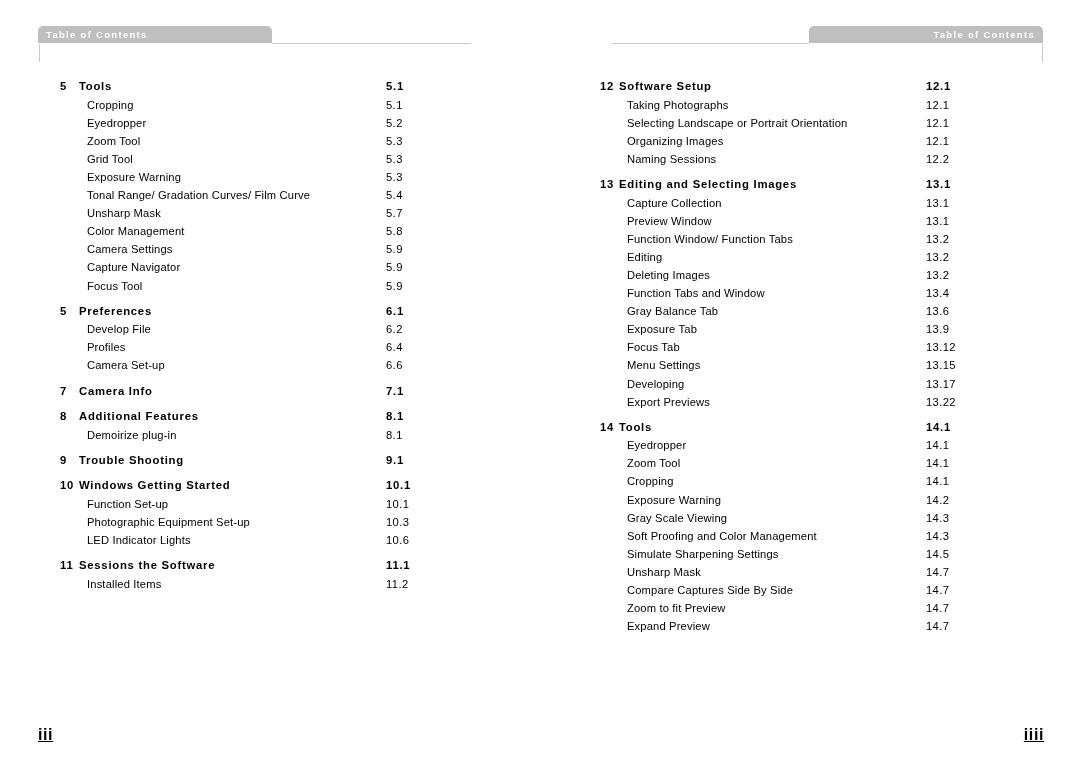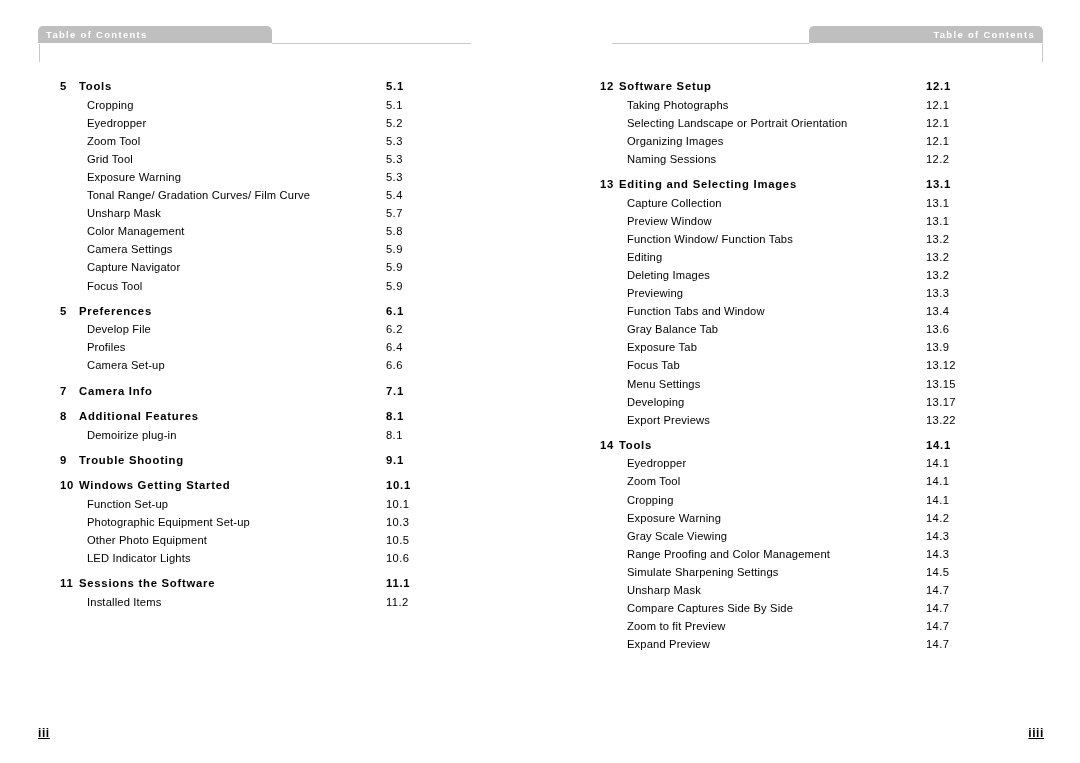--- a/index.html
+++ b/index.html
@@ -144,21 +144,21 @@
   
   .footer {
     position: absolute;
     left: 0;
     top: 726px;
     width: 1080px;
     height: 24px;
   }
   .folio {
     position: absolute;
-    font-size: 12px;
+    font-size: 16px;
     font-weight: bold;
     letter-spacing: 0.6px;
     color: #000;
     text-decoration: underline;
   }
   .folio-left  { left: 38px; }
   .folio-right { right: 36px; }
 </style>
 </head>
 <body>
@@ -266,24 +266,20 @@
           <span class="title">Windows Getting Started</span>
           <span class="page">10.1</span>
         </li>
         <li class="toc-row row-entry">
           <span class="title">Function Set-up</span>
           <span class="page">10.1</span>
         </li>
         <li class="toc-row row-entry">
           <span class="title">Photographic Equipment Set-up</span>
           <span class="page">10.3</span>
-        </li>
-        <li class="toc-row row-entry">
-          <span class="title">Other Photo Equipment</span>
-          <span class="page">10.5</span>
         </li>
         <li class="toc-row row-entry">
           <span class="title">LED Indicator Lights</span>
           <span class="page">10.6</span>
         </li>
         <li class="toc-row row-heading">
           <span class="num">11</span>
           <span class="title">Sessions the Software</span>
           <span class="page">11.1</span>
         </li>
@@ -335,24 +331,20 @@
         </li>
         <li class="toc-row row-entry">
           <span class="title">Editing</span>
           <span class="page">13.2</span>
         </li>
         <li class="toc-row row-entry">
           <span class="title">Deleting Images</span>
           <span class="page">13.2</span>
         </li>
         <li class="toc-row row-entry">
-          <span class="title">Previewing</span>
-          <span class="page">13.3</span>
-        </li>
-        <li class="toc-row row-entry">
           <span class="title">Function Tabs and Window</span>
           <span class="page">13.4</span>
         </li>
         <li class="toc-row row-entry">
           <span class="title">Gray Balance Tab</span>
           <span class="page">13.6</span>
         </li>
         <li class="toc-row row-entry">
           <span class="title">Exposure Tab</span>
           <span class="page">13.9</span>
@@ -392,21 +384,21 @@
         </li>
         <li class="toc-row row-entry">
           <span class="title">Exposure Warning</span>
           <span class="page">14.2</span>
         </li>
         <li class="toc-row row-entry">
           <span class="title">Gray Scale Viewing</span>
           <span class="page">14.3</span>
         </li>
         <li class="toc-row row-entry">
-          <span class="title">Range Proofing and Color Management</span>
+          <span class="title">Soft Proofing and Color Management</span>
           <span class="page">14.3</span>
         </li>
         <li class="toc-row row-entry">
           <span class="title">Simulate Sharpening Settings</span>
           <span class="page">14.5</span>
         </li>
         <li class="toc-row row-entry">
           <span class="title">Unsharp Mask</span>
           <span class="page">14.7</span>
         </li>

